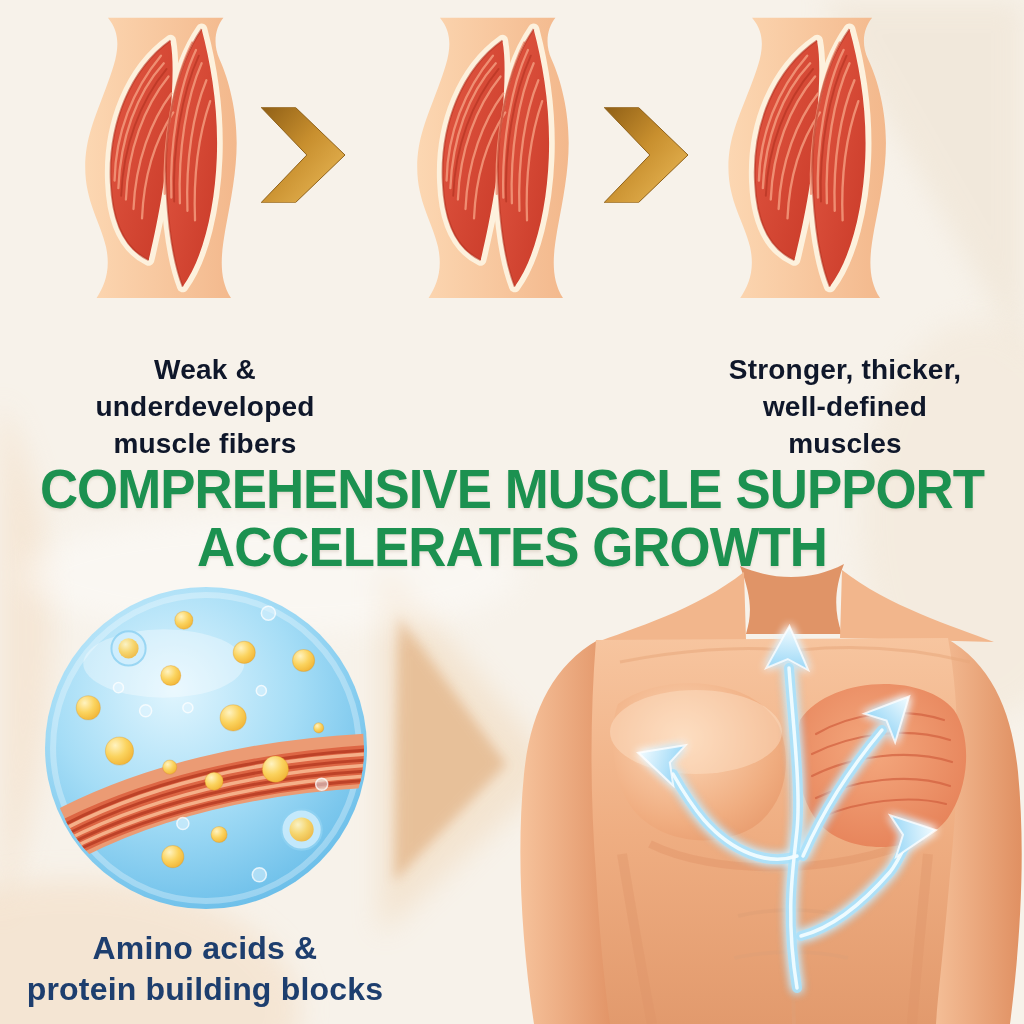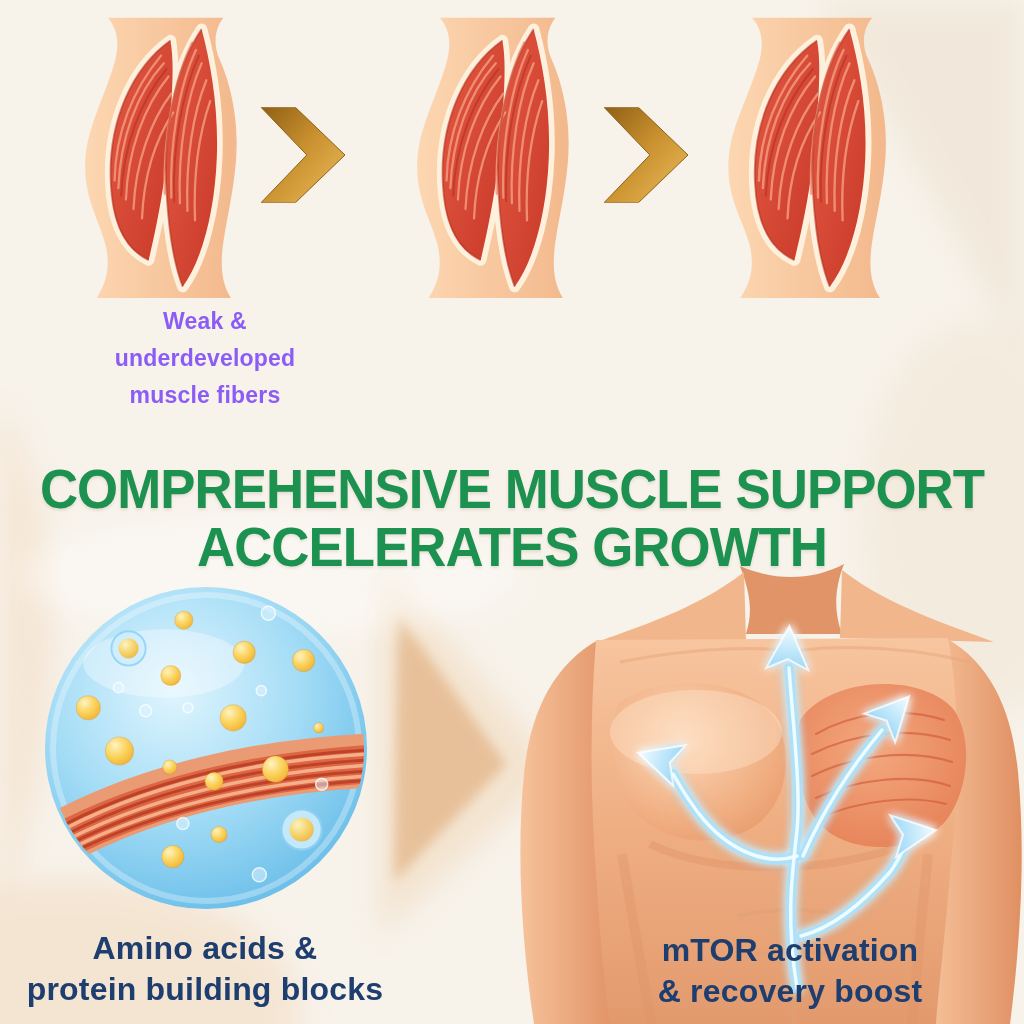--- a/index.html
+++ b/index.html
@@ -12,22 +12,22 @@
   .defs-svg{position:absolute;width:0;height:0;}
   .bg{position:absolute;left:0;top:0;width:1024px;height:1024px;z-index:0;}
 
   .panel{position:absolute;top:14px;width:200px;height:284px;z-index:2;}
   .p1{left:60px}.p2{left:392px}.p3{left:706px}
   .arrow{position:absolute;top:106px;width:84px;height:98px;z-index:2;}
   .a1{left:261px}.a2{left:604px}
 
   .caption{
     position:absolute;width:330px;text-align:center;
-    font-size:23px;line-height:37px;font-weight:700;color:#8b5cf6;
-    white-space:pre-line;z-index:3;letter-spacing:.2px;
+    font-size:28px;line-height:37px;font-weight:700;color:#0f172a;
+    white-space:pre-line;z-index:3;letter-spacing:.2px;margin-top:48px;
   }
   .c1{left:40px;top:303px}
   .c2{left:355px;top:303px}
   .c3{left:680px;top:303px}
 
   .headline{
     position:absolute;left:0;top:460px;width:1024px;text-align:center;
     font-size:55px;line-height:58px;font-weight:700;color:#1c9150;
     letter-spacing:-1px;white-space:pre-line;z-index:4;
     transform:scaleX(.96);transform-origin:center;
@@ -169,20 +169,23 @@
   <svg class="arrow a2" viewBox="0 0 88 100">
       <use href="#goldChevron"></use>
     </svg>
   <svg class="panel p3" viewBox="0 0 210 300">
       <use href="#musclePanel" transform="translate(-4,0) scale(1.04,1)"></use>
     </svg>
 
   <div class="caption c1">Weak &amp;
 underdeveloped
 muscle fibers</div>
+  <div class="caption c3">Stronger, thicker,
+well-defined
+muscles</div>
 
   <div class="headline">COMPREHENSIVE MUSCLE SUPPORT
 ACCELERATES GROWTH</div>
 
   <svg class="torso" viewBox="0 0 524 470">
 
     <path d="M238,10 C252,42 252,60 244,80 L346,80 C336,58 336,34 348,8 C312,26 272,24 238,10 Z" fill="#e2placeholder" opacity="0"></path>
     <path d="M240,12 C252,44 252,60 246,80 L342,80 C334,58 334,36 344,10 C310,28 272,26 240,12 Z" fill="#e09467"></path>
     <path d="M244,18 C196,56 134,74 92,90 L246,86 Z" fill="#f2b68c"></path>
     <path d="M342,16 C388,52 452,72 494,88 L340,84 Z" fill="#f2b68c"></path>
@@ -292,16 +295,14 @@
       <circle cx="170" cy="195" r="9" fill="url(#yellowGrad)"></circle>
       <circle cx="231" cy="183" r="13" fill="url(#yellowGrad)"></circle>
       <circle cx="274" cy="142" r="5" fill="url(#yellowGrad)"></circle>
       <circle cx="175" cy="248" r="8" fill="url(#yellowGrad)"></circle>
       <circle cx="129" cy="270" r="11" fill="url(#yellowGrad)"></circle>
     </g>
   </svg>
 
   <div class="label l1">Amino acids &amp;
 protein building blocks</div>
-  <div class="label l2">mTOR activation
-&amp; recovery boost</div>
 
 </div>
 
 </body></html>

